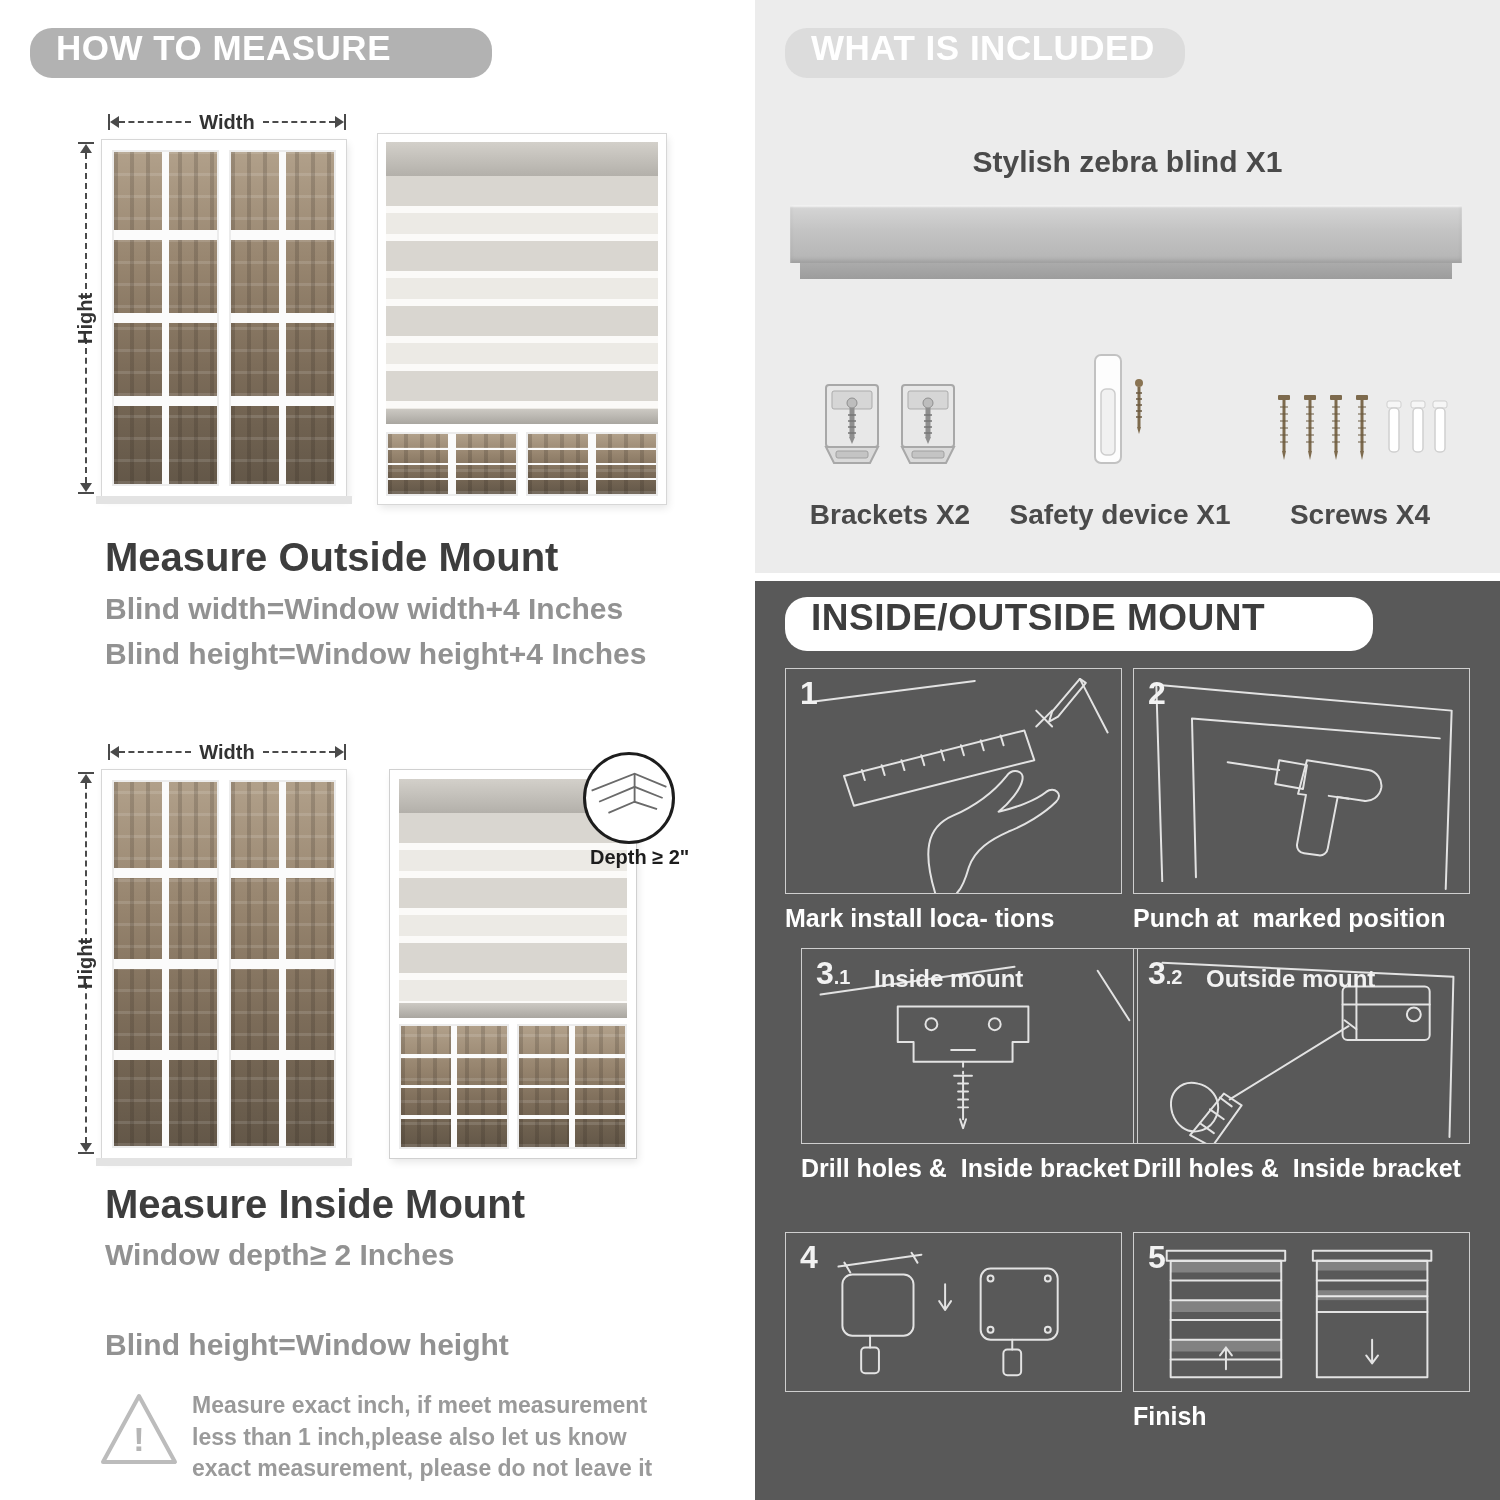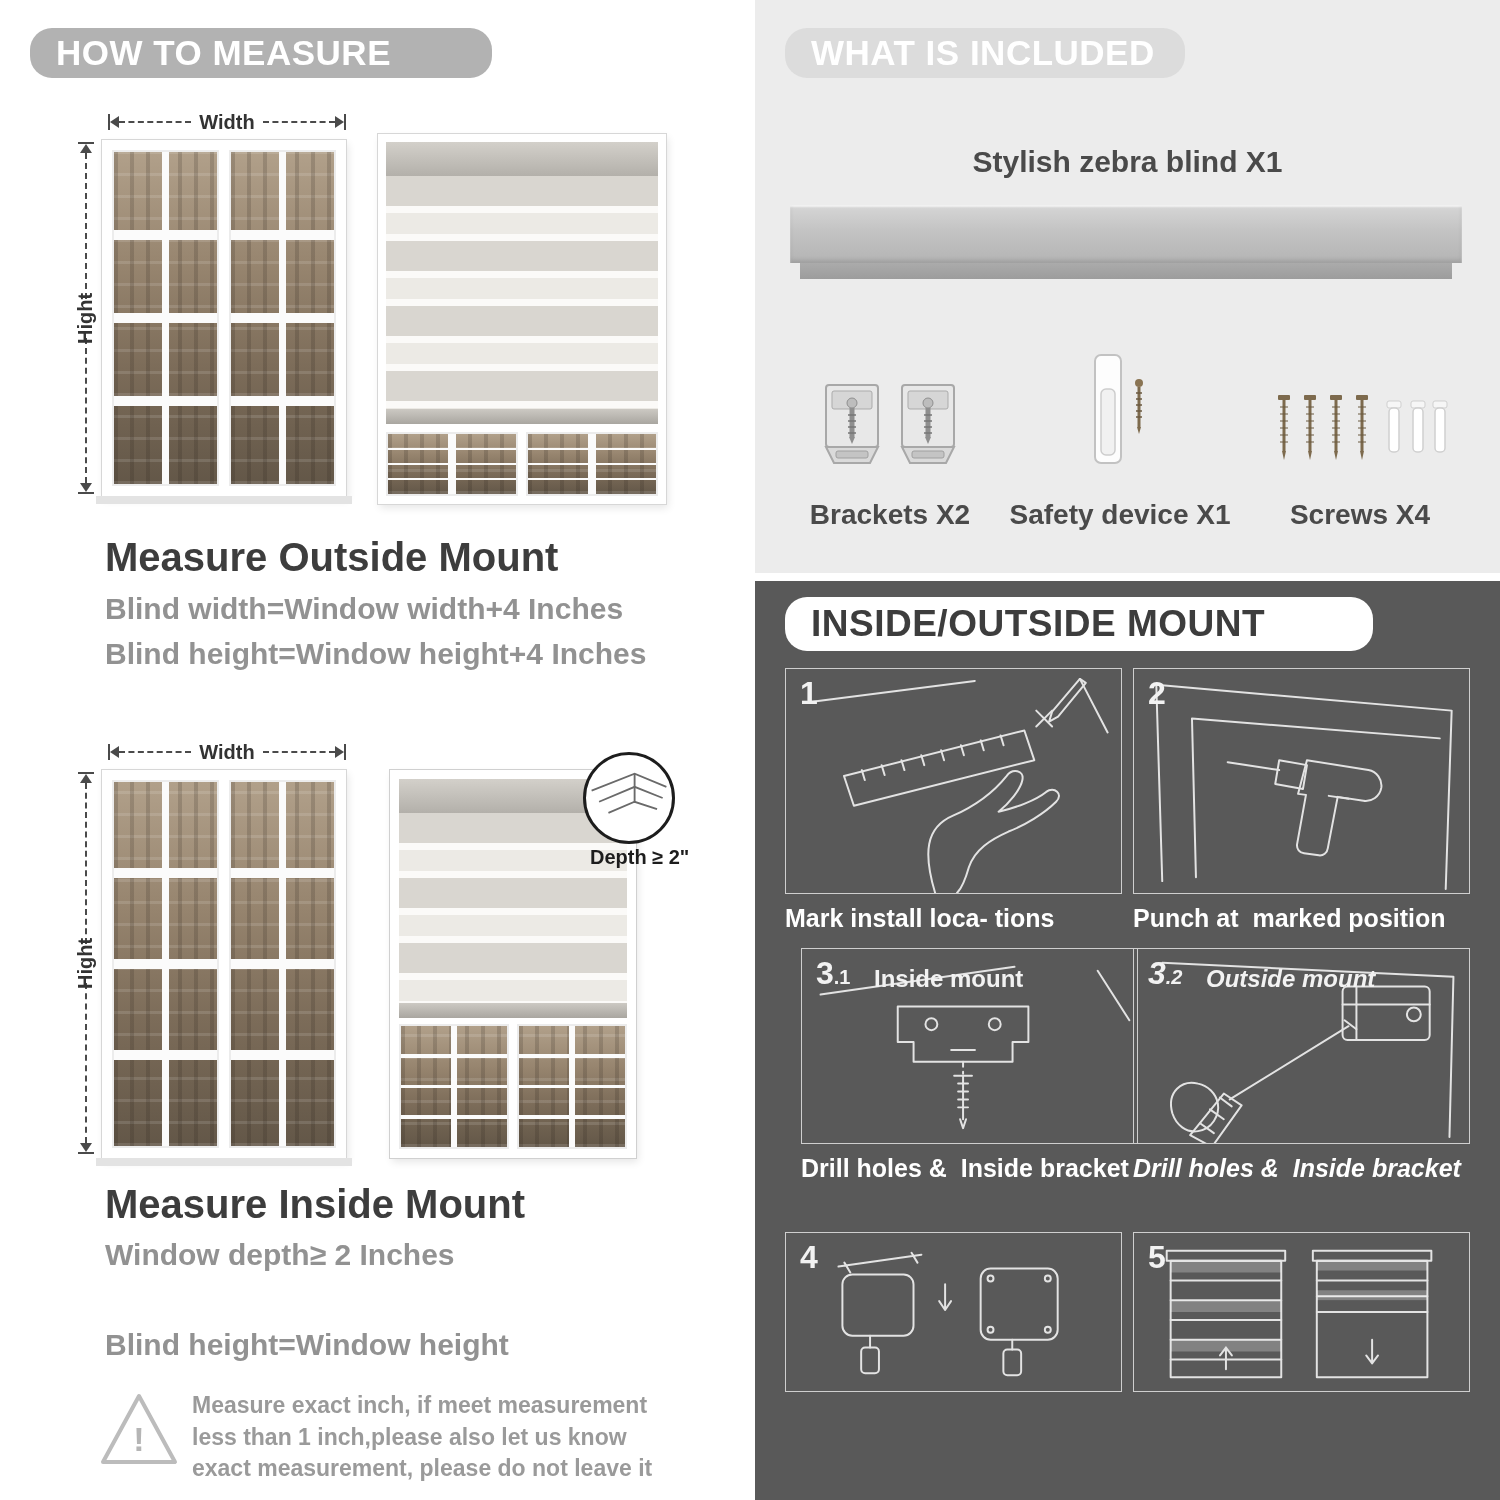--- a/index.html
+++ b/index.html
@@ -1,21 +1,21 @@
 <!DOCTYPE html>
 <html><head>
 <meta charset="utf-8">
 <style>
   *{margin:0;padding:0;box-sizing:border-box;}
   html,body{background:#fff;}
   body{font-family:"Liberation Sans",sans-serif;}
   .page{position:relative;width:1500px;height:1500px;background:#fff;overflow:hidden;}
 
   
-  .banner{position:absolute;border-radius:22px;display:flex;align-items:center;padding:0 26px;font-weight:bold;letter-spacing:.5px;white-space:nowrap;}
+  .banner{position:absolute;border-radius:22px;display:flex;align-items:flex-start;padding:0 26px;font-weight:bold;letter-spacing:.5px;white-space:nowrap;}
   .banner.gray{left:30px;top:28px;width:462px;height:50px;background:#b2b2b2;color:#fff;font-size:35px;}
   .banner.light{left:785px;top:28px;width:400px;height:50px;background:#dcdcdc;color:#fff;font-size:35px;}
   .banner.white{left:785px;top:597px;width:588px;height:54px;background:#fff;color:#3d3d3d;font-size:37px;}
 
   
   .sec-light{position:absolute;left:755px;top:0;width:745px;height:573px;background:#ececec;}
   .sec-dark{position:absolute;left:755px;top:581px;width:745px;height:919px;background:#595959;}
 
   
   .fig-title{position:absolute;left:105px;font-size:40px;font-weight:bold;color:#3d3d3d;}
@@ -335,21 +335,21 @@
             <path d="M162 114 v12" stroke-dasharray="5 5"></path>
             <path d="M153 128 h18 M162 128 v44 M157 136 h10 M157 144 h10 M157 152 h10 M157 160 h10 M159 172 l3 9 l3 -9"></path>
           </g>
         </svg>
         <div class="step-num"><span>3</span><span class="sub">.1</span></div>
         <div class="inner-label">Inside mount</div>
       </div>
       <div class="caption">Drill holes &amp;  Inside bracket</div>
     </div>
 
-    <div class="step" style="left:348px;top:280px;font-style:italic;">
+    <div class="step" style="left:348px;top:280px;">
       <div class="panel" style="height:196px;">
         <svg viewBox="0 0 337 196">
           <g class="lineart">
             <path d="M28 14 L322 28 M322 28 L318 190"></path>
             <rect x="210" y="38" width="88" height="54" rx="5"></rect>
             <path d="M210 56 h88 M224 38 v54"></path>
             <circle cx="282" cy="66" r="7"></circle>
             <path d="M96 152 L216 78 M212 72 l12 9"></path>
             <path d="M56 188 l34 -42 l18 12 l-30 42 z"></path>
             <path d="M66 176 l14 10 M76 162 l14 10 M86 150 l12 9"></path>
@@ -398,16 +398,17 @@
             <rect x="184" y="28" width="112" height="118"></rect>
             <rect x="180" y="18" width="120" height="10"></rect>
             <path d="M184 48 h112 M184 64 h112 M184 80 h112"></path>
             <rect x="184" y="28" width="112" height="10" fill="rgba(255,255,255,.25)" stroke="none"></rect>
             <rect x="184" y="58" width="112" height="10" fill="rgba(255,255,255,.25)" stroke="none"></rect>
             <path d="M240 108 v24 m0 0 l-6 -8 m6 8 l6 -8"></path>
           </g>
         </svg>
         <div class="step-num"><span>5</span></div>
       </div>
+      <div class="caption">Finish</div>
     </div>
 
   </div>
 </div>
 
 </body></html>

